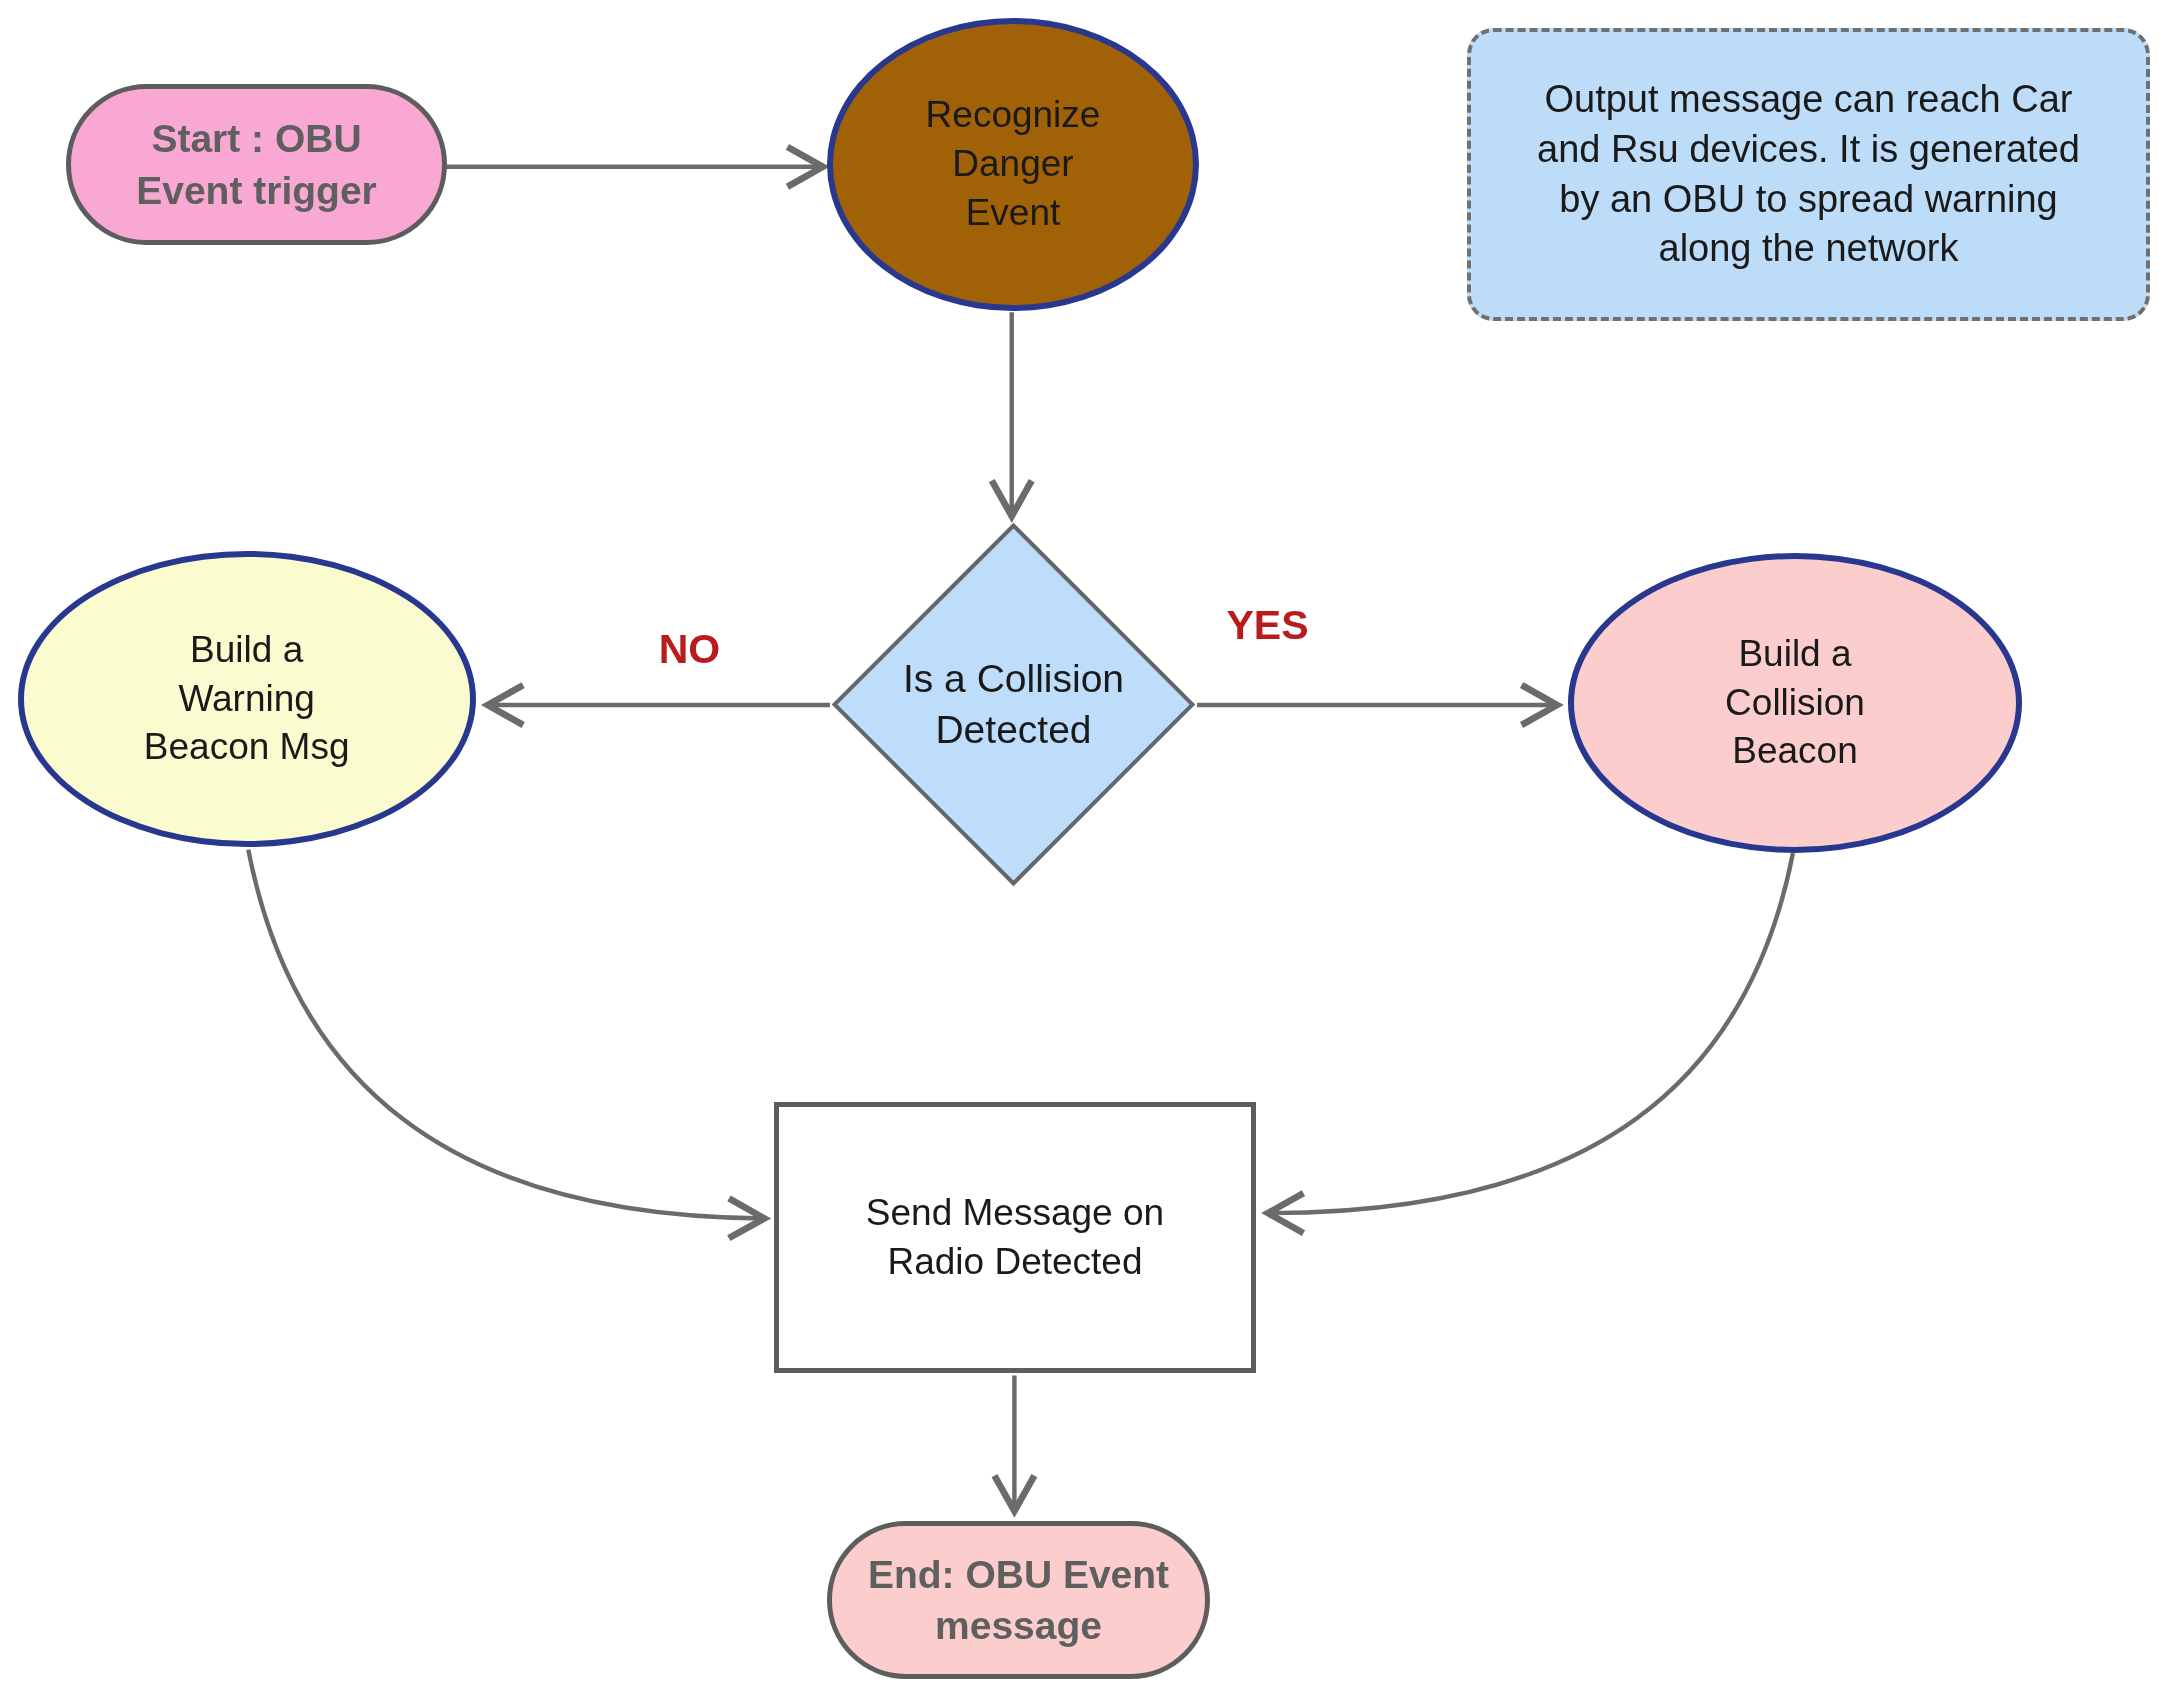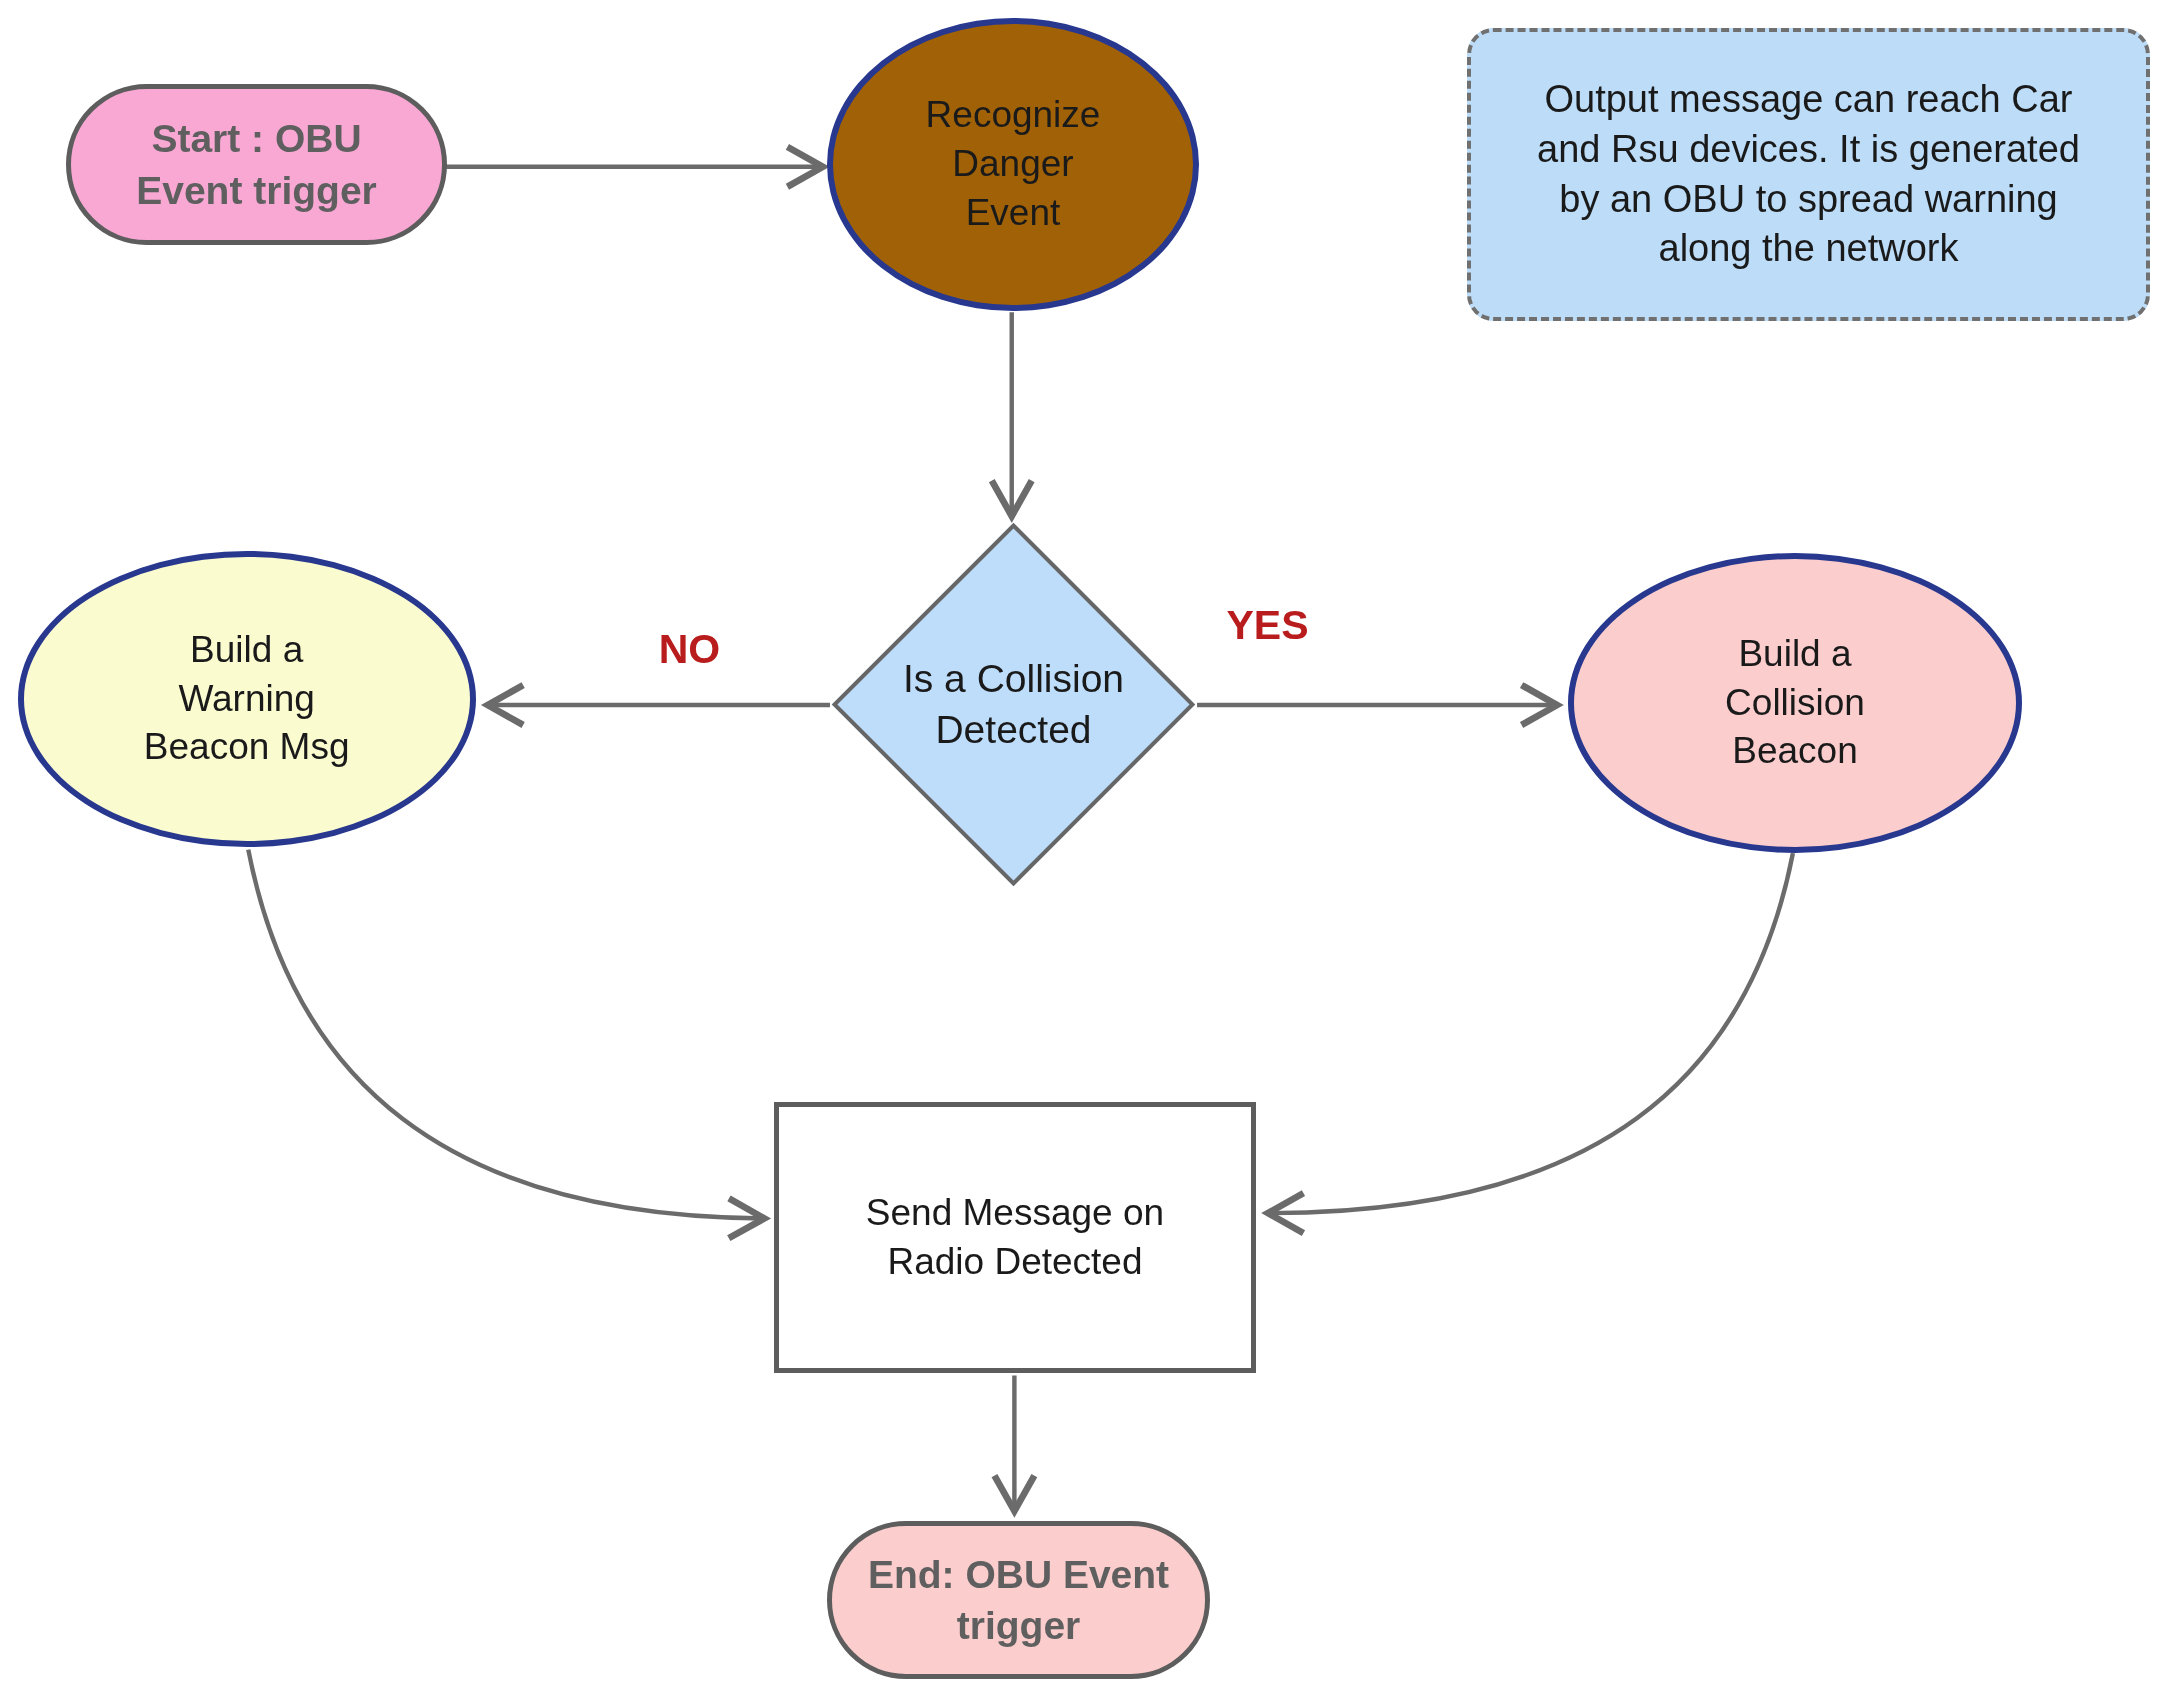--- a/index.html
+++ b/index.html
@@ -162,20 +162,20 @@
 Beacon Msg</div>
 
   <div class="node ellipse collision-node">Build a
 Collision
 Beacon</div>
 
   <div class="node send-node">Send Message on
 Radio Detected</div>
 
   <div class="node pill end-node">End: OBU Event
-trigger</div>
+message</div>
 
   <div class="edge-label no-label">NO</div>
 
   <div class="edge-label yes-label">YES</div>
 
 </div>
 
 
 </body></html>

